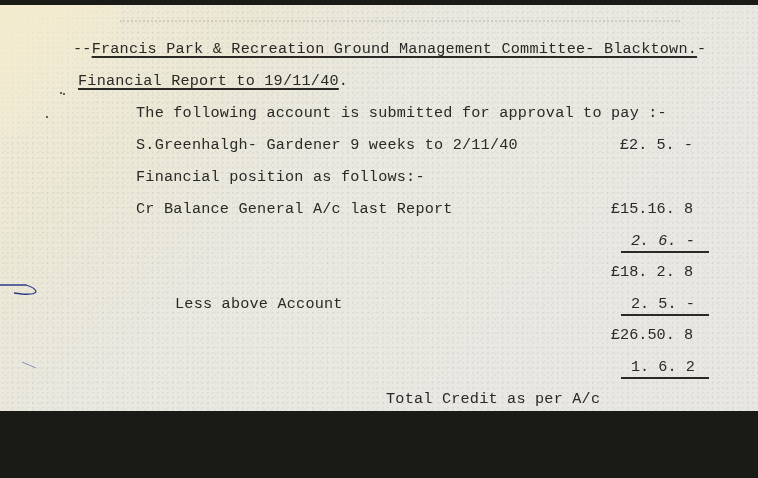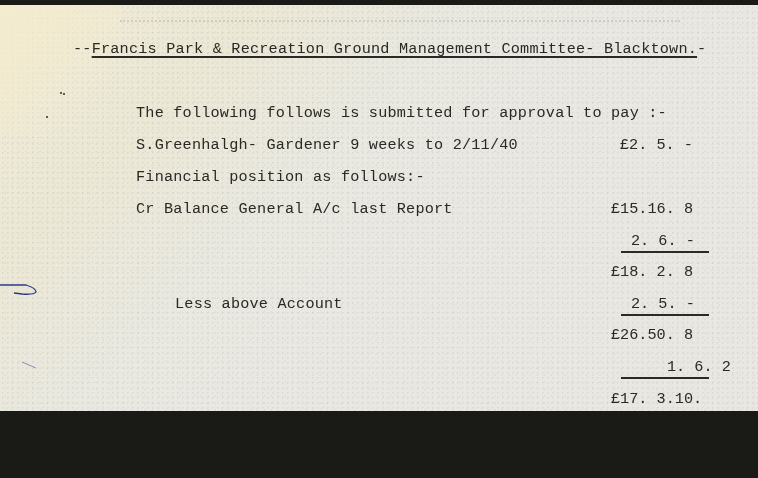--- a/index.html
+++ b/index.html
@@ -67,46 +67,47 @@
   </style>
 </head>
 <body>
 
 <div class="page">
   <div class="corner-shade"></div>
   <div class="ghost-line"></div>
 
   <div class="line" style="left:73px; top:35px;"><span>--</span><span class="ul">Francis Park &amp; Recreation Ground Management Committee- Blacktown.</span><span>-</span></div>
 
+  <div class="line" style="left:78px; top:67px;"><span class="ul">Financial Report to 19/11/40</span><span>.</span></div>
 
-  <div class="line" style="left:136px; top:99px;">The following follows is submitted for approval to pay :-</div>
+  <div class="line" style="left:136px; top:99px;">The following account is submitted for approval to pay :-</div>
 
   <div class="line" style="left:136px; top:131px;text-align:right;">S.Greenhalgh- Gardener 9 weeks to 2/11/40</div>
   <div class="amt" style="left:620px; top:131px;">£2. 5. -</div>
 
   <div class="line" style="left:136px; top:163px;">Financial position as follows:-</div>
 
   <div class="line" style="left:136px; top:195px;">Cr Balance General A/c last Report</div>
   <div class="amt" style="left:611px; top:195px;">£15.16. 8</div>
 
-  <div class="amt" style="left:631px; top:227px;">2. 6. -</div>
+  <div class="amt" style="left:631px; top:227px;font-style:italic;">2. 6. -</div>
   <div class="rule" style="left:621px; top:246px; width:88px;"></div>
 
   <div class="amt" style="left:611px; top:258px;">£18. 2. 8</div>
 
   <div class="line" style="left:175px; top:290px;">Less above Account</div>
   <div class="amt" style="left:631px; top:290px;">2. 5. -</div>
   <div class="rule" style="left:621px; top:309px; width:88px;"></div>
 
   <div class="amt" style="left:611px; top:321px;">£26.50. 8</div>
 
-  <div class="amt" style="left:631px; top:353px;margin-left:36px;">1. 6. 2</div>
+  <div class="amt" style="left:631px; top:353px;">1. 6. 2</div>
   <div class="rule" style="left:621px; top:372px; width:88px;"></div>
 
-  <div class="amt" style="left:611px; top:385px;">£17. 3.10.</div>
+  <div class="line" style="left:386px; top:385px;">Total Credit as per A/c</div>
 
   <svg class="ink-mark" style="left:0; top:275px;" width="40" height="20">
     <path d="M0 5 L26 5 Q36 8 36 12 Q34 15 22 14 L14 13" stroke="#2b3a8a" stroke-width="1.3" fill="none"></path>
   </svg>
   <svg class="ink-mark" style="left:20px; top:355px;" width="20" height="10">
     <path d="M2 2 L16 8" stroke="rgba(43,58,138,0.5)" stroke-width="1" fill="none"></path>
   </svg>
   <svg class="ink-mark" style="left:0; top:440px;" width="20" height="30">
     <path d="M0 20 L12 12 M12 8 L12 14 M10 8 L15 8" stroke="#2b3a8a" stroke-width="1.2" fill="none"></path>
     <path d="M0 22 L6 30 L0 30 Z" fill="#e9dcc0"></path>

